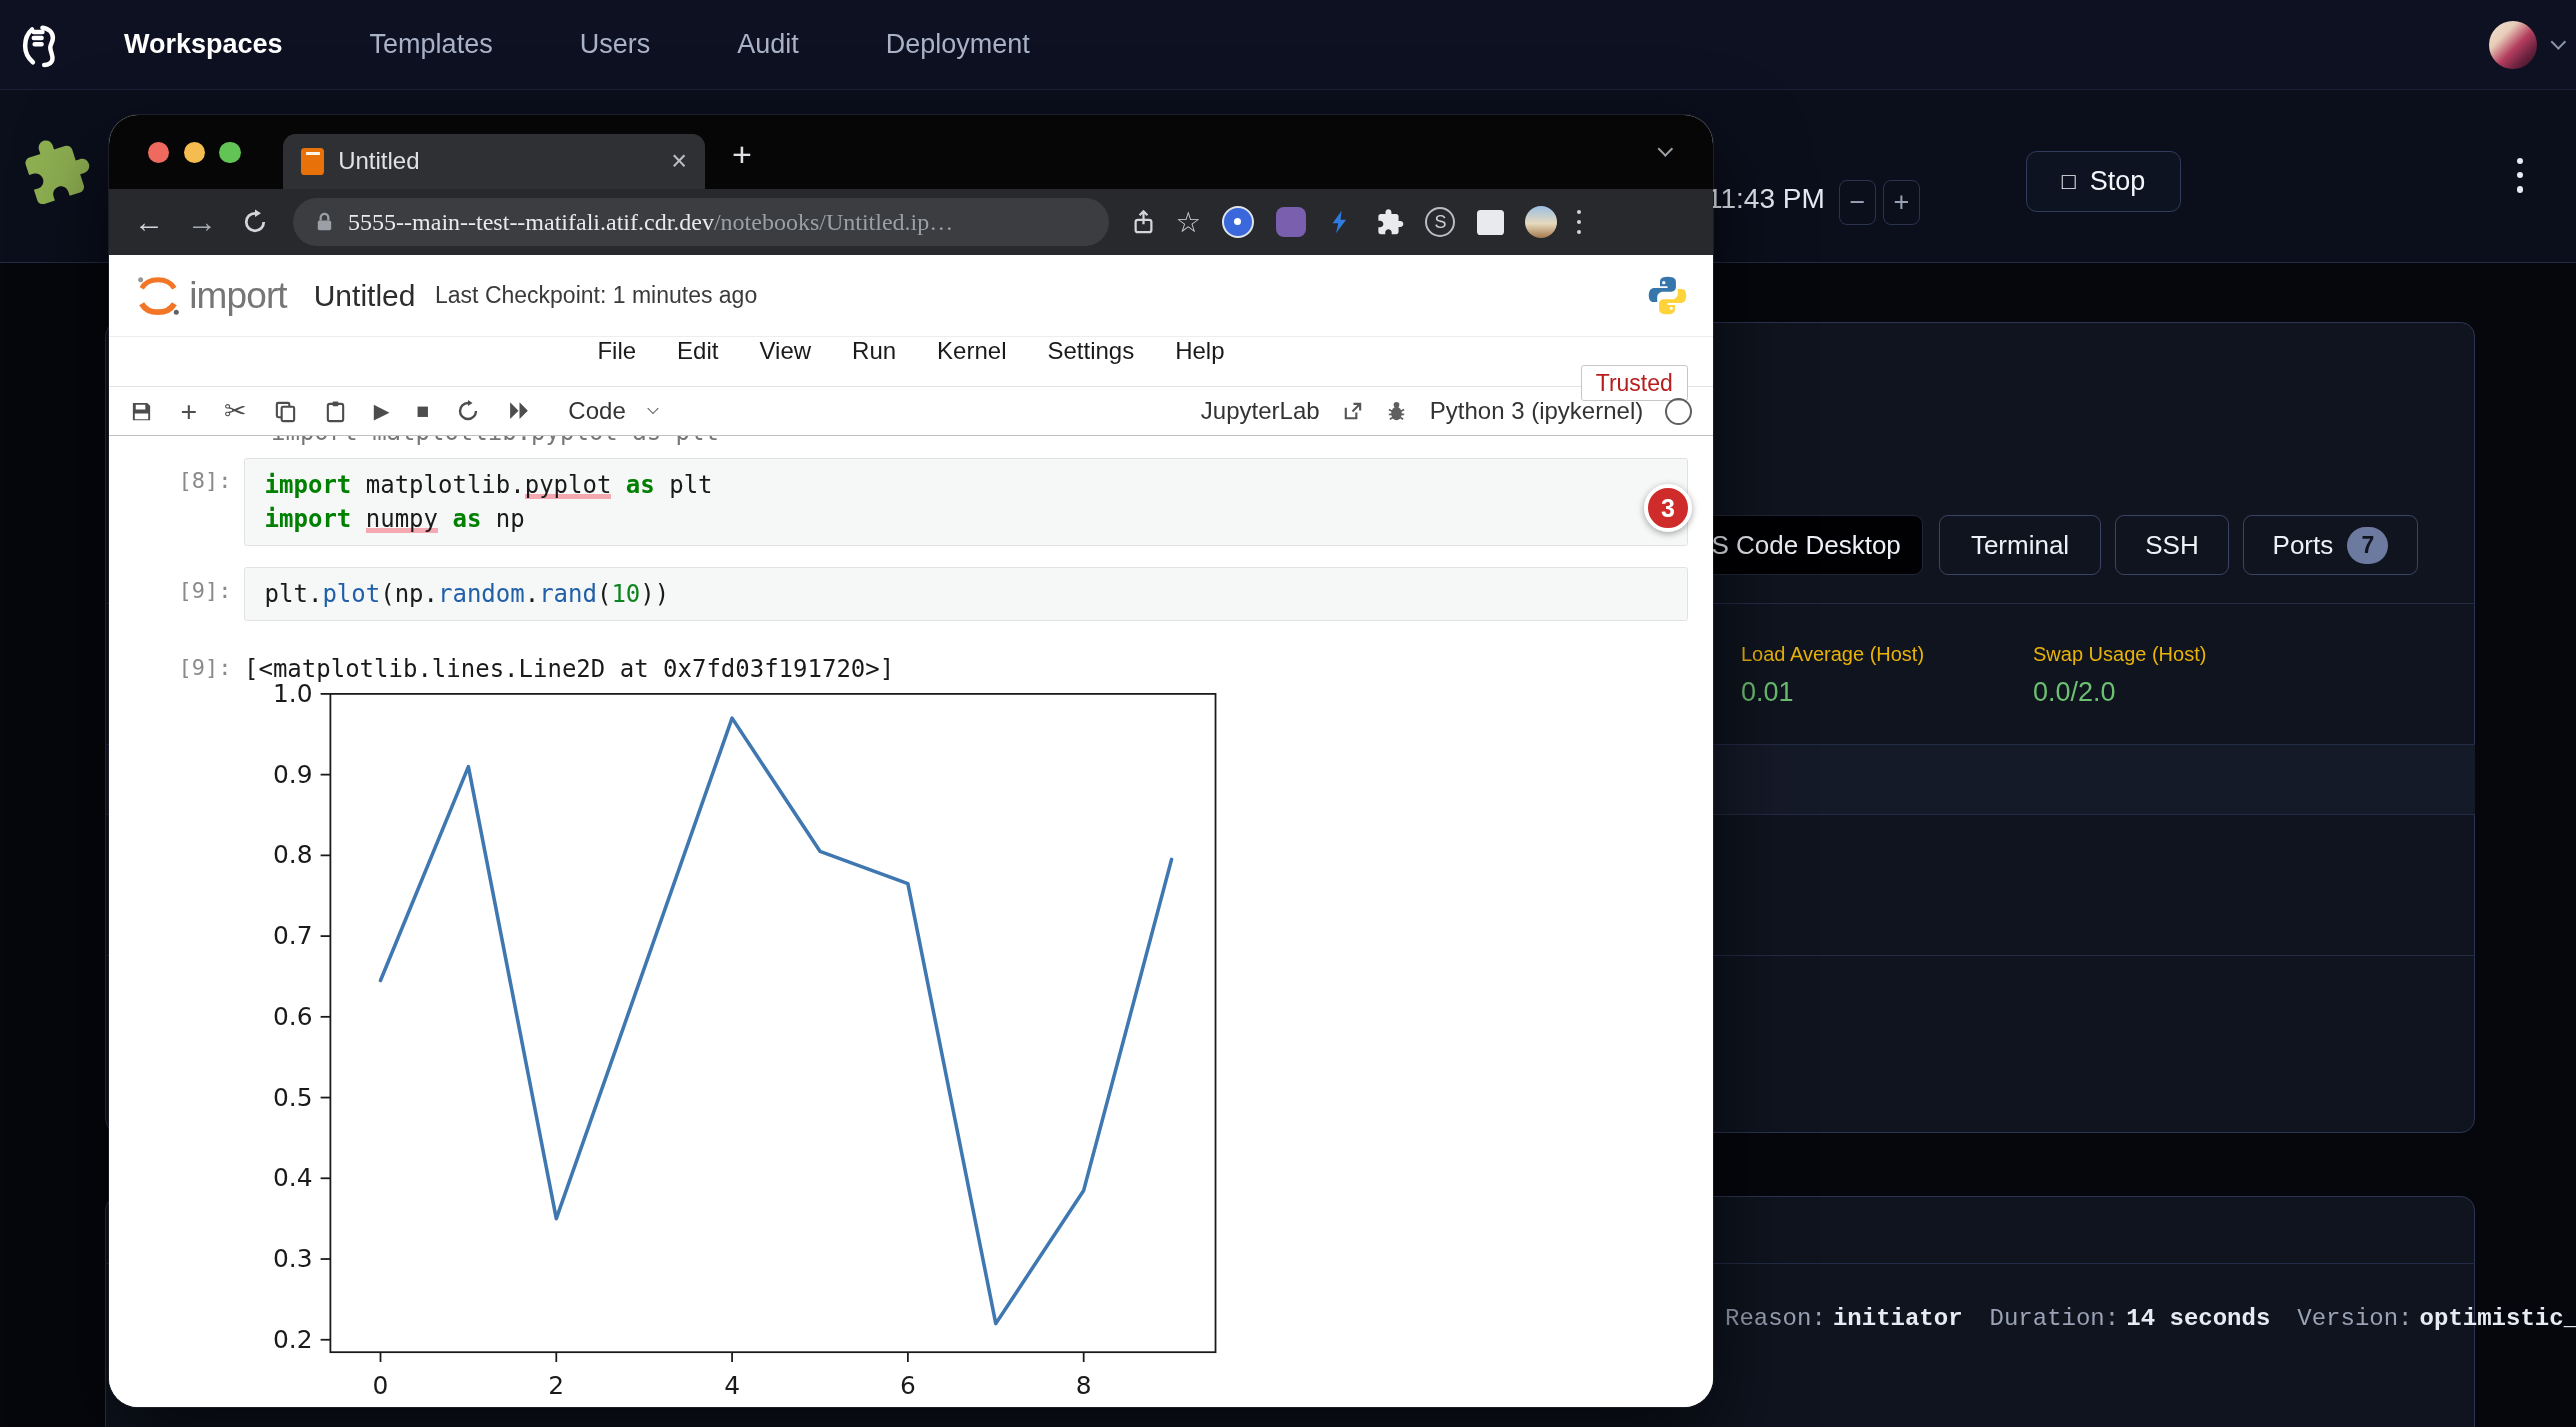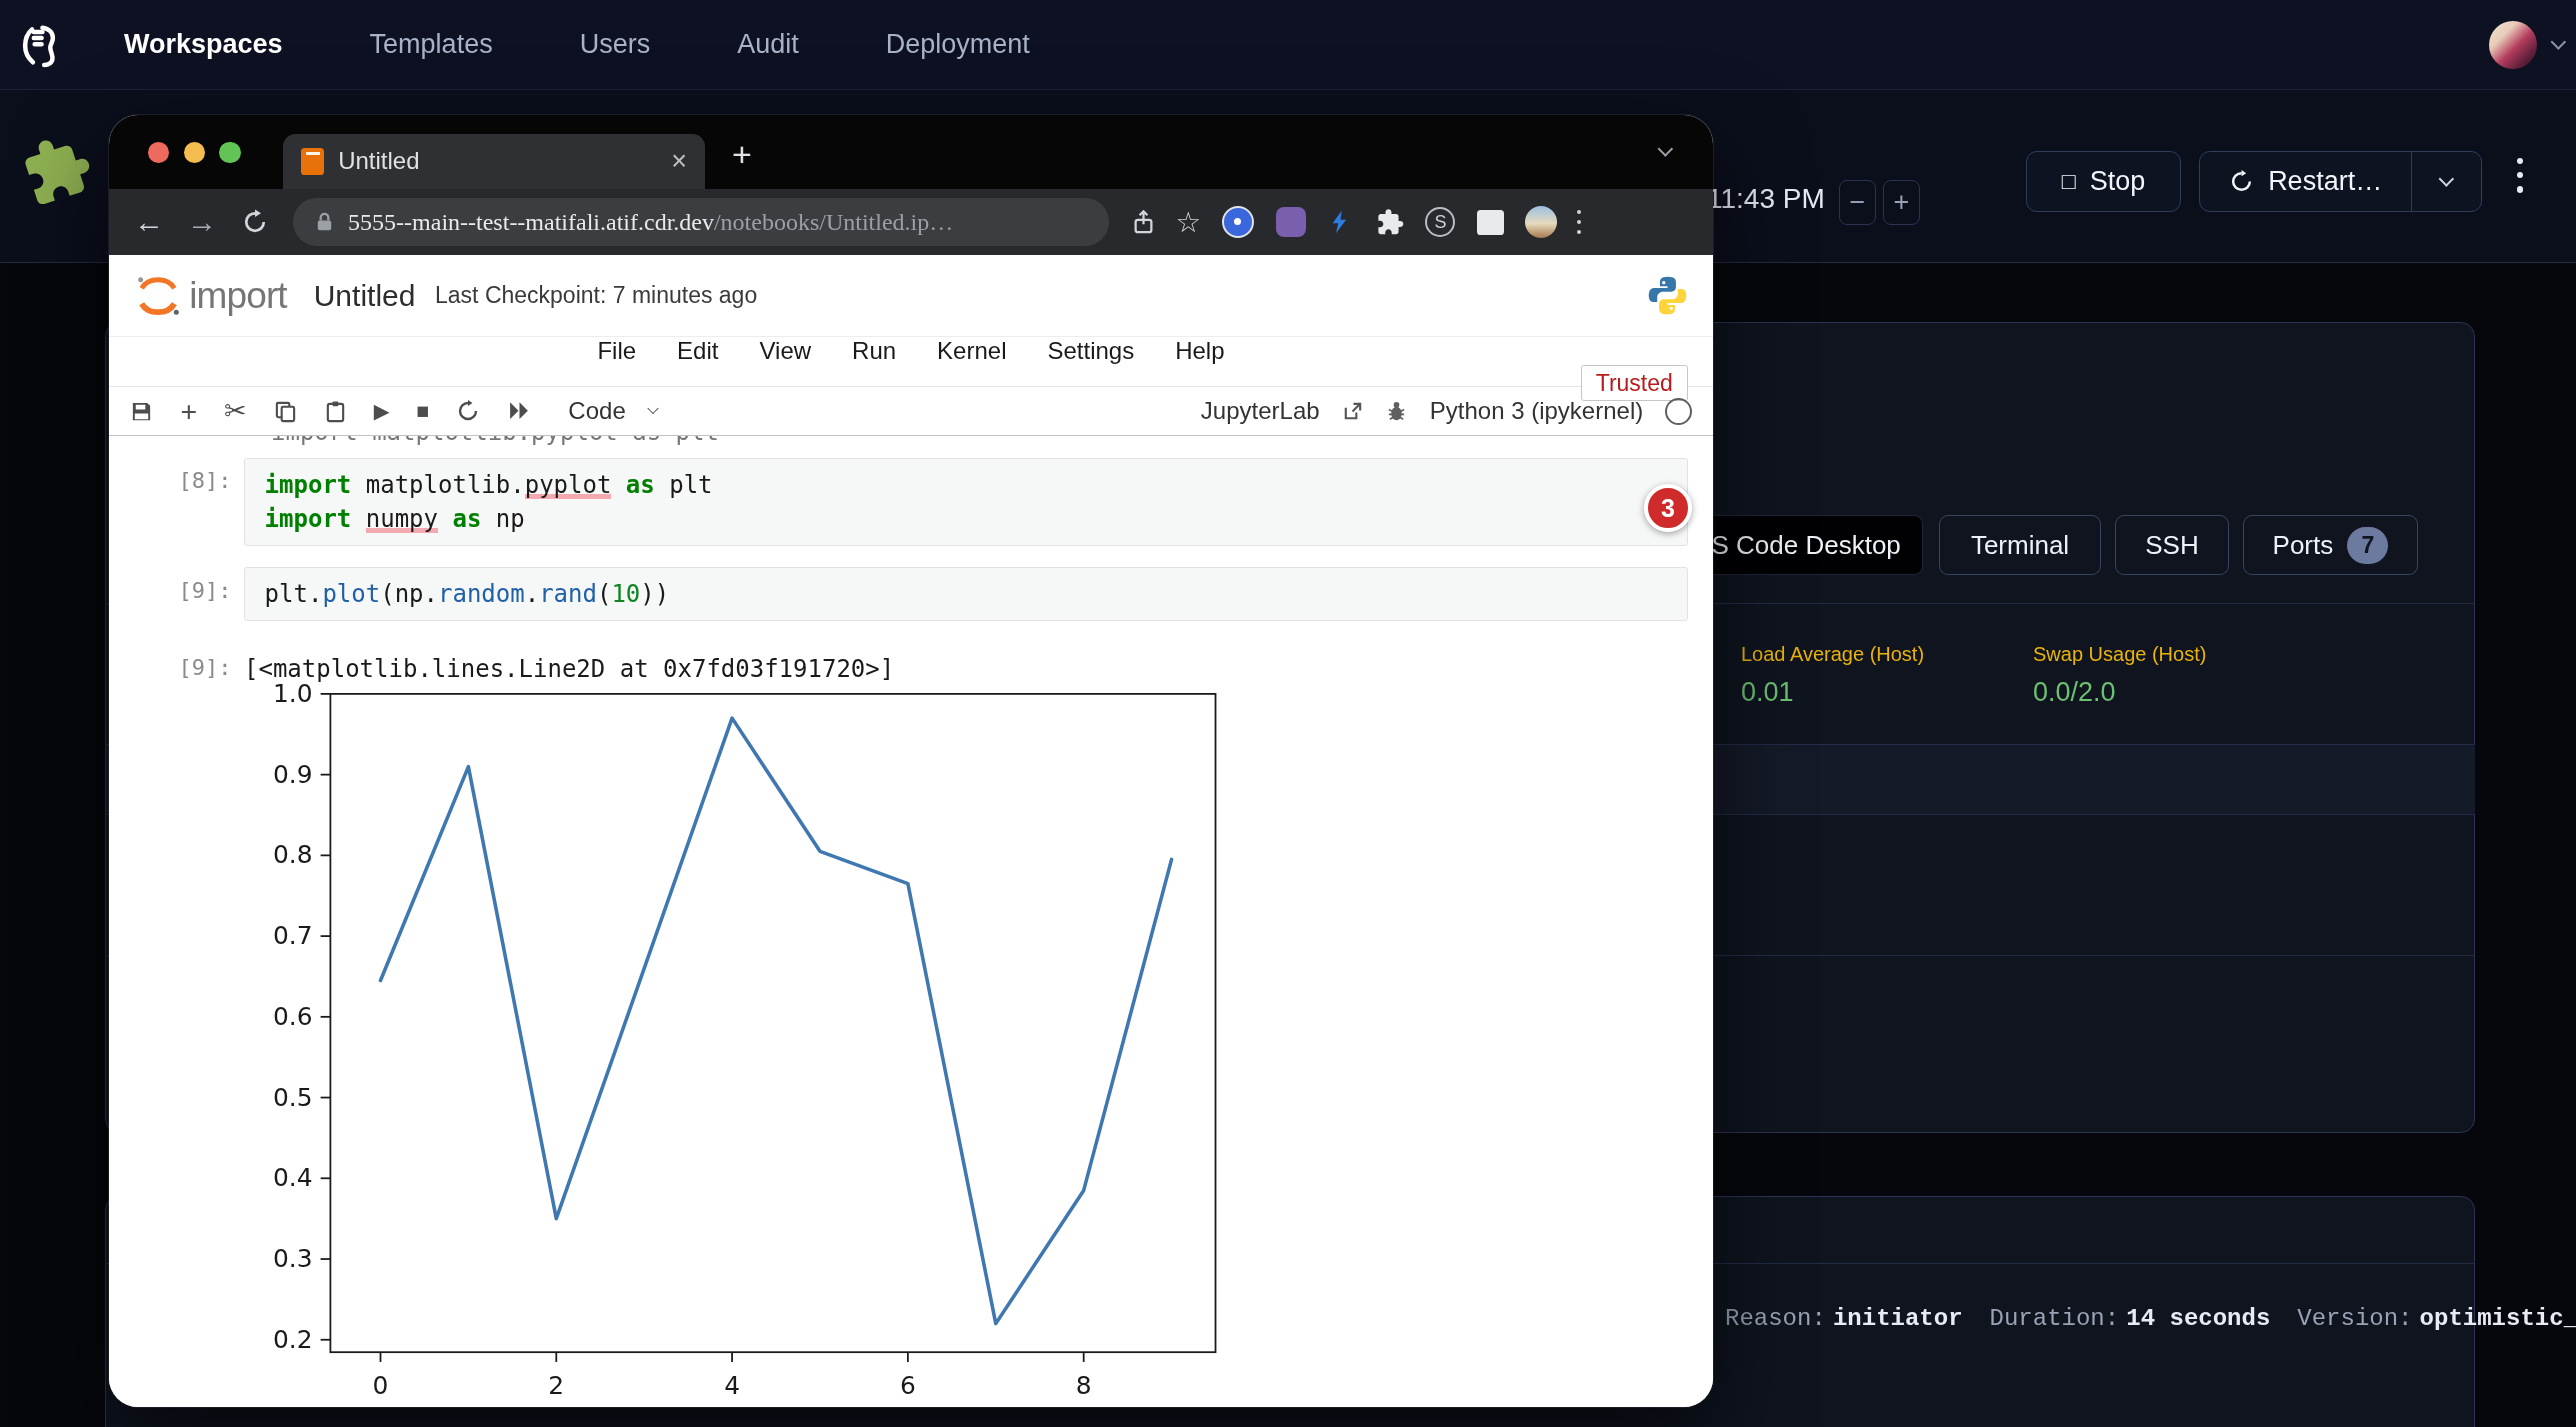--- a/index.html
+++ b/index.html
@@ -173,33 +173,20 @@
   </nav>
 
   <div class="header-strip"></div>
   <div class="time-label">11:43 PM</div>
   <div class="zoom-btn zoom-out">−</div>
   <div class="zoom-btn zoom-in">+</div>
   <div class="action-btn stop-btn">
     <span class="stop-glyph">□</span>
     <span>Stop</span>
   </div>
-  <div class="action-btn restart-btn">
-    <span class="restart-main">
-      <svg width="25" height="25" viewBox="0 0 24 24">
-        <path d="M12 4 a8 8 0 1 0 8 8" stroke="#f2f5fa" stroke-width="2.4" fill="none"></path>
-        <path d="M12 1 l4.5 3 -4.5 3 z" fill="#f2f5fa"></path>
-      </svg>
-      <span>Restart…</span>
-    </span>
-    <span class="restart-sep"></span>
-    <span class="restart-caret">
-        <i class="chev"></i>
-      </span>
-  </div>
   <div class="kebab">
       <i></i>
       <i></i>
       <i></i>
     </div>
 
   <svg class="puzzle-big" viewBox="0 0 24 24">
     <path fill="#8fb052" transform="rotate(-18 12 12)" d="M20.5 11H19V7c0-1.1-.9-2-2-2h-4V3.5C13 2.1 11.9 1 10.5 1S8 2.1 8 3.5V5H4c-1.1 0-2 .9-2 2v3.8h1.5c1.5 0 2.7 1.2 2.7 2.7S5 16.2 3.5 16.2H2V20c0 1.1.9 2 2 2h3.8v-1.5c0-1.5 1.2-2.7 2.7-2.7 1.5 0 2.7 1.2 2.7 2.7V22H17c1.1 0 2-.9 2-2v-4h1.5c1.4 0 2.5-1.1 2.5-2.5S21.9 11 20.5 11z"></path>
   </svg>
   <div class="green-line"></div>
@@ -300,21 +287,21 @@
     <div class="jupyter">
       <div class="jp-header">
         <svg width="52" height="52" viewBox="0 0 54 54">
           <path d="M10 35 A19 16 0 0 0 44 35" stroke="#f37626" stroke-width="6" fill="none"></path>
           <path d="M10 19 A19 16 0 0 1 44 19" stroke="#f37626" stroke-width="5" fill="none"></path>
           <circle cx="9" cy="10" r="2.6" fill="#989798"></circle>
           <circle cx="46" cy="44" r="2.6" fill="#616262"></circle>
         </svg>
         <span class="jp-wordmark">import</span>
         <span class="jp-title">Untitled</span>
-        <span class="jp-checkpoint">Last Checkpoint: 7 minutes ago</span>
+        <span class="jp-checkpoint">Last Checkpoint: 1 minutes ago</span>
         <svg class="jp-python" width="45" height="45" viewBox="0 0 48 48">
           <path fill="#3776ab" d="M24 4c-7 0-8 3-8 6v4h8v2H10c-3.5 0-6 2.5-6 8 0 4 1.5 7 5 7h4v-5c0-3.5 3-6 6-6h9c2.8 0 5-2.2 5-5v-5c0-3-1-6-9-6zm-4 4.5a1.8 1.8 0 1 1 0 3.6 1.8 1.8 0 0 1 0-3.6z"></path>
           <path fill="#ffd43b" d="M24 44c7 0 8-3 8-6v-4h-8v-2h14c3.5 0 6-2.5 6-8 0-4-1.5-7-5-7h-4v5c0 3.5-3 6-6 6h-9c-2.8 0-5 2.2-5 5v5c0 3 1 6 9 6zm4-4.5a1.8 1.8 0 1 1 0-3.6 1.8 1.8 0 0 1 0 3.6z"></path>
         </svg>
       </div>
 
       <div class="jp-menubar">
         <div class="jp-menu" id="jp-menu">
             <span>File</span>
             <span>Edit</span>

